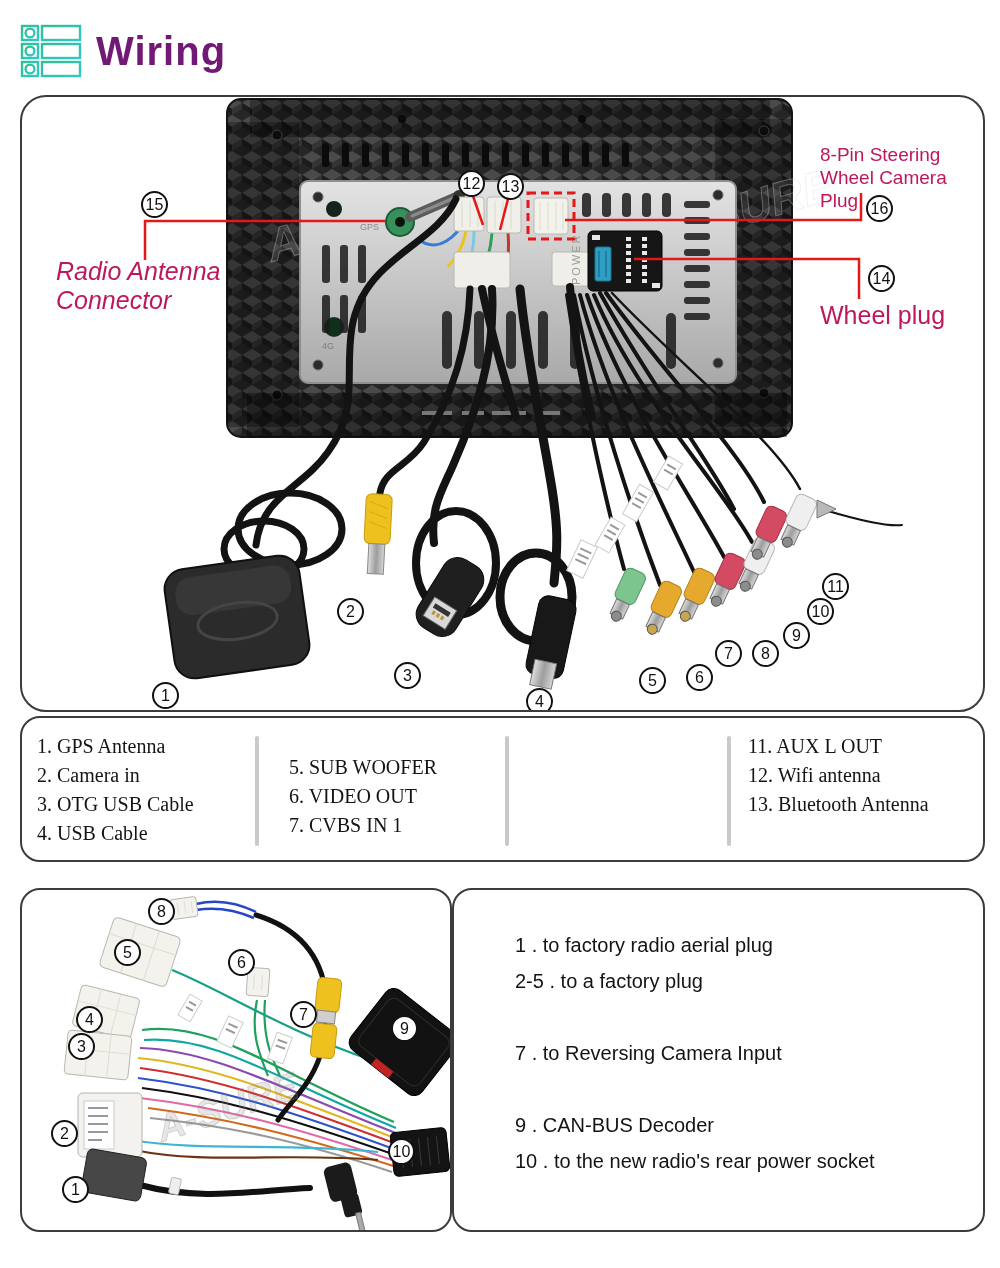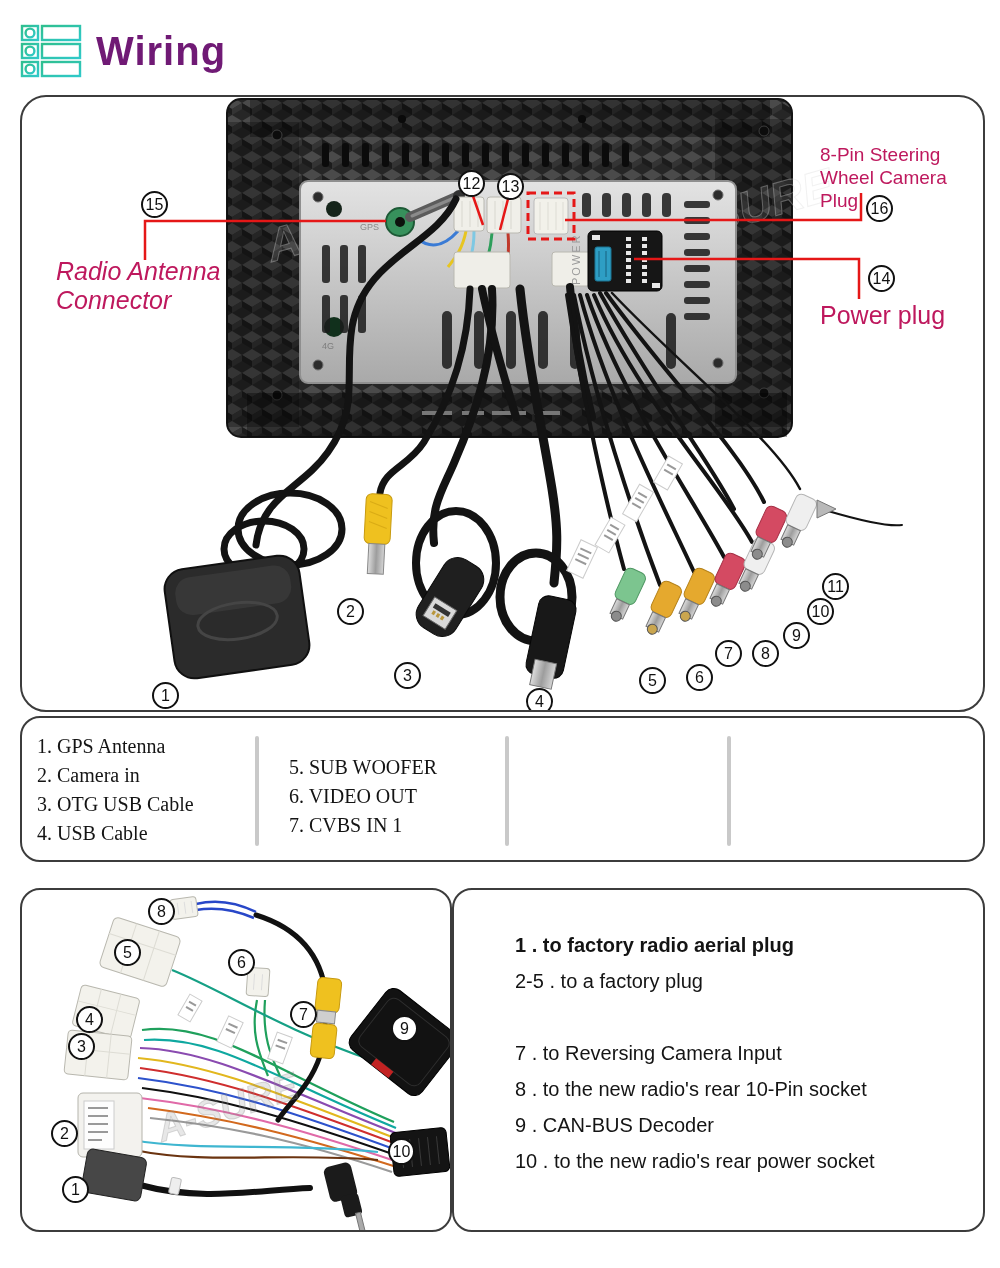--- a/index.html
+++ b/index.html
@@ -363,38 +363,43 @@
   <div class="co" style="left:844px;top:98px;">16</div>
 
   <div class="lbl lbl-lg" style="left:34px;top:160px;font-style:italic;">
     <div>Radio Antenna</div>
     <div>Connector</div>
   </div>
   <div class="lbl lbl-sm" style="left:798px;top:46px;">
     <div>8-Pin Steering</div>
     <div>Wheel Camera Plug</div>
   </div>
-  <div class="lbl lbl-lg" style="left:798px;top:204px;">Power plug</div>
+  <div class="lbl lbl-lg" style="left:798px;top:204px;">Wheel plug</div>
 </div>
 
 <div id="panel-legend" class="panel">
   <div class="legend-col" style="left:15px;">
     <div class="legend-item">1. GPS Antenna</div>
     <div class="legend-item">2. Camera in</div>
     <div class="legend-item">3. OTG USB Cable</div>
     <div class="legend-item">4. USB Cable</div>
   </div>
   <div class="legend-divider" style="left:233px;"></div>
   <div class="legend-col" style="left:267px;margin-top:21px;">
     <div class="legend-item">5. SUB WOOFER</div>
     <div class="legend-item">6. VIDEO OUT</div>
     <div class="legend-item">7. CVBS IN 1</div>
   </div>
   <div class="legend-divider" style="left:483px;"></div>
   <div class="legend-divider" style="left:705px;"></div>
+  <div class="legend-col" style="left:726px;">
+    <div class="legend-item">11. AUX L OUT</div>
+    <div class="legend-item">12. Wifi antenna</div>
+    <div class="legend-item">13. Bluetooth Antenna</div>
+  </div>
 </div>
 
 <div id="panel-harness" class="panel">
   <svg width="428" height="340" viewBox="0 0 428 340">
 
     <g fill="none" stroke-width="2.2">
       <path d="M120,140 C190,130 250,180 372,232" stroke="#1fa05c"></path>
       <path d="M122,150 C195,145 255,190 374,238" stroke="#0fa8a0"></path>
       <path d="M118,158 C190,160 258,198 376,244" stroke="#8a4bb0"></path>
       <path d="M116,168 C192,175 260,205 378,250" stroke="#e2b71e"></path>
@@ -525,19 +530,18 @@
   <div class="co" style="left:54px;top:116px;">4</div>
   <div class="co" style="left:92px;top:49px;">5</div>
   <div class="co" style="left:206px;top:59px;">6</div>
   <div class="co" style="left:268px;top:111px;">7</div>
   <div class="co" style="left:126px;top:8px;">8</div>
   <div class="co" style="left:369px;top:125px;">9</div>
   <div class="co" style="left:366px;top:248px;">10</div>
 </div>
 
 <div id="panel-notes" class="panel">
-  <div class="note-line" style="top:44px;font-weight:bold;">1 . to factory radio aerial plug</div>
+  <div class="note-line" style="top:44px;">1 . to factory radio aerial plug</div>
   <div class="note-line" style="top:80px;">2-5 . to a factory plug</div>
   <div class="note-line" style="top:152px;">7 . to Reversing Camera Input</div>
-  <div class="note-line" style="top:188px;">8 . to the new radio's rear 10-Pin socket</div>
   <div class="note-line" style="top:224px;">9 . CAN-BUS Decoder</div>
   <div class="note-line" style="top:260px;">10 . to the new radio's rear power socket</div>
 </div>
 
 </body></html>

